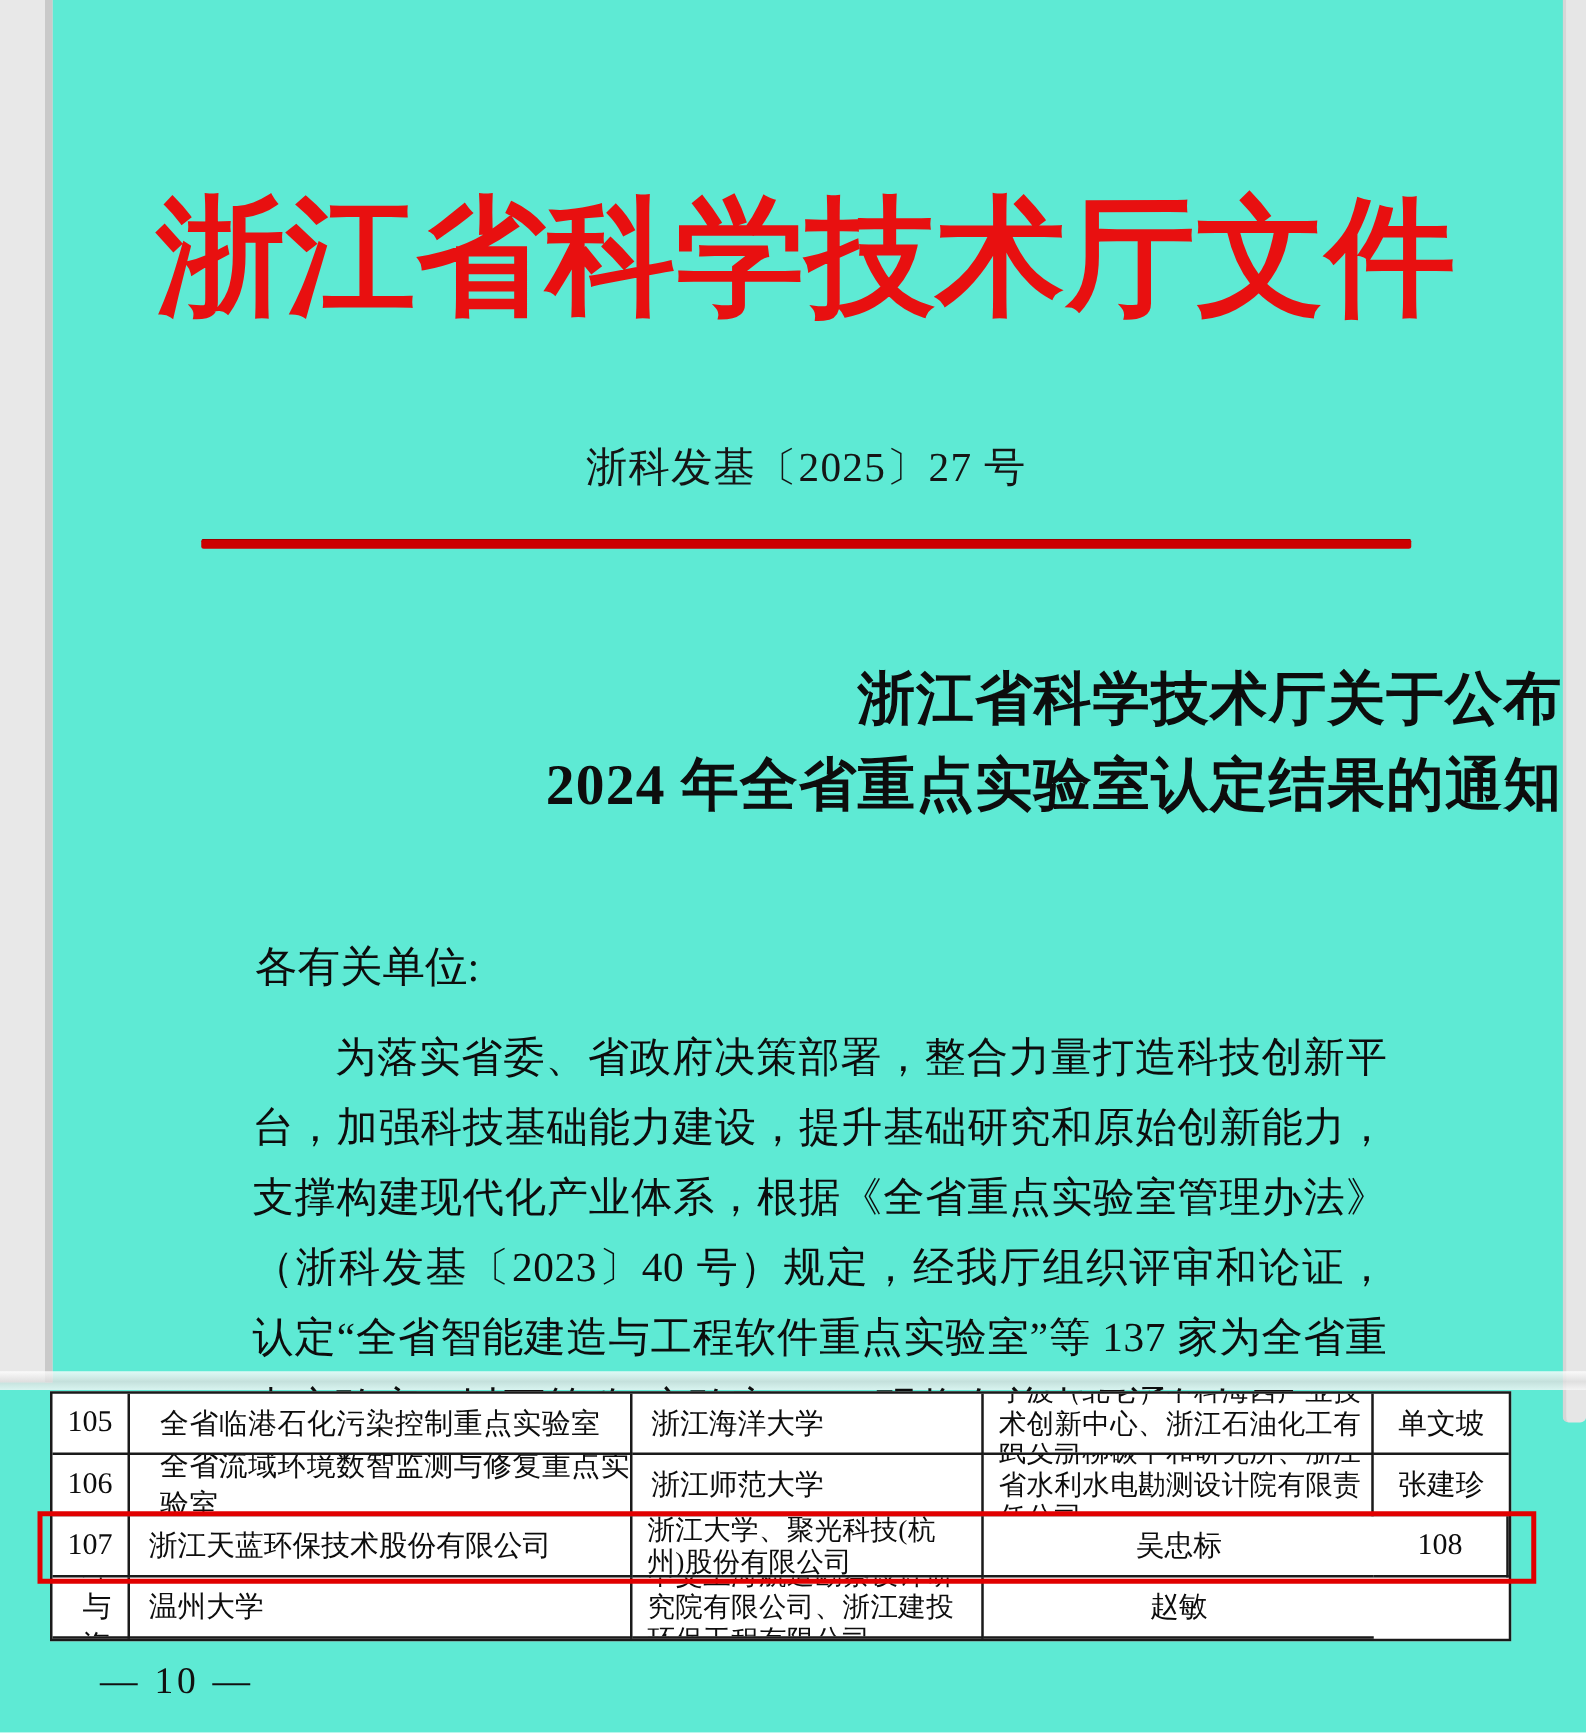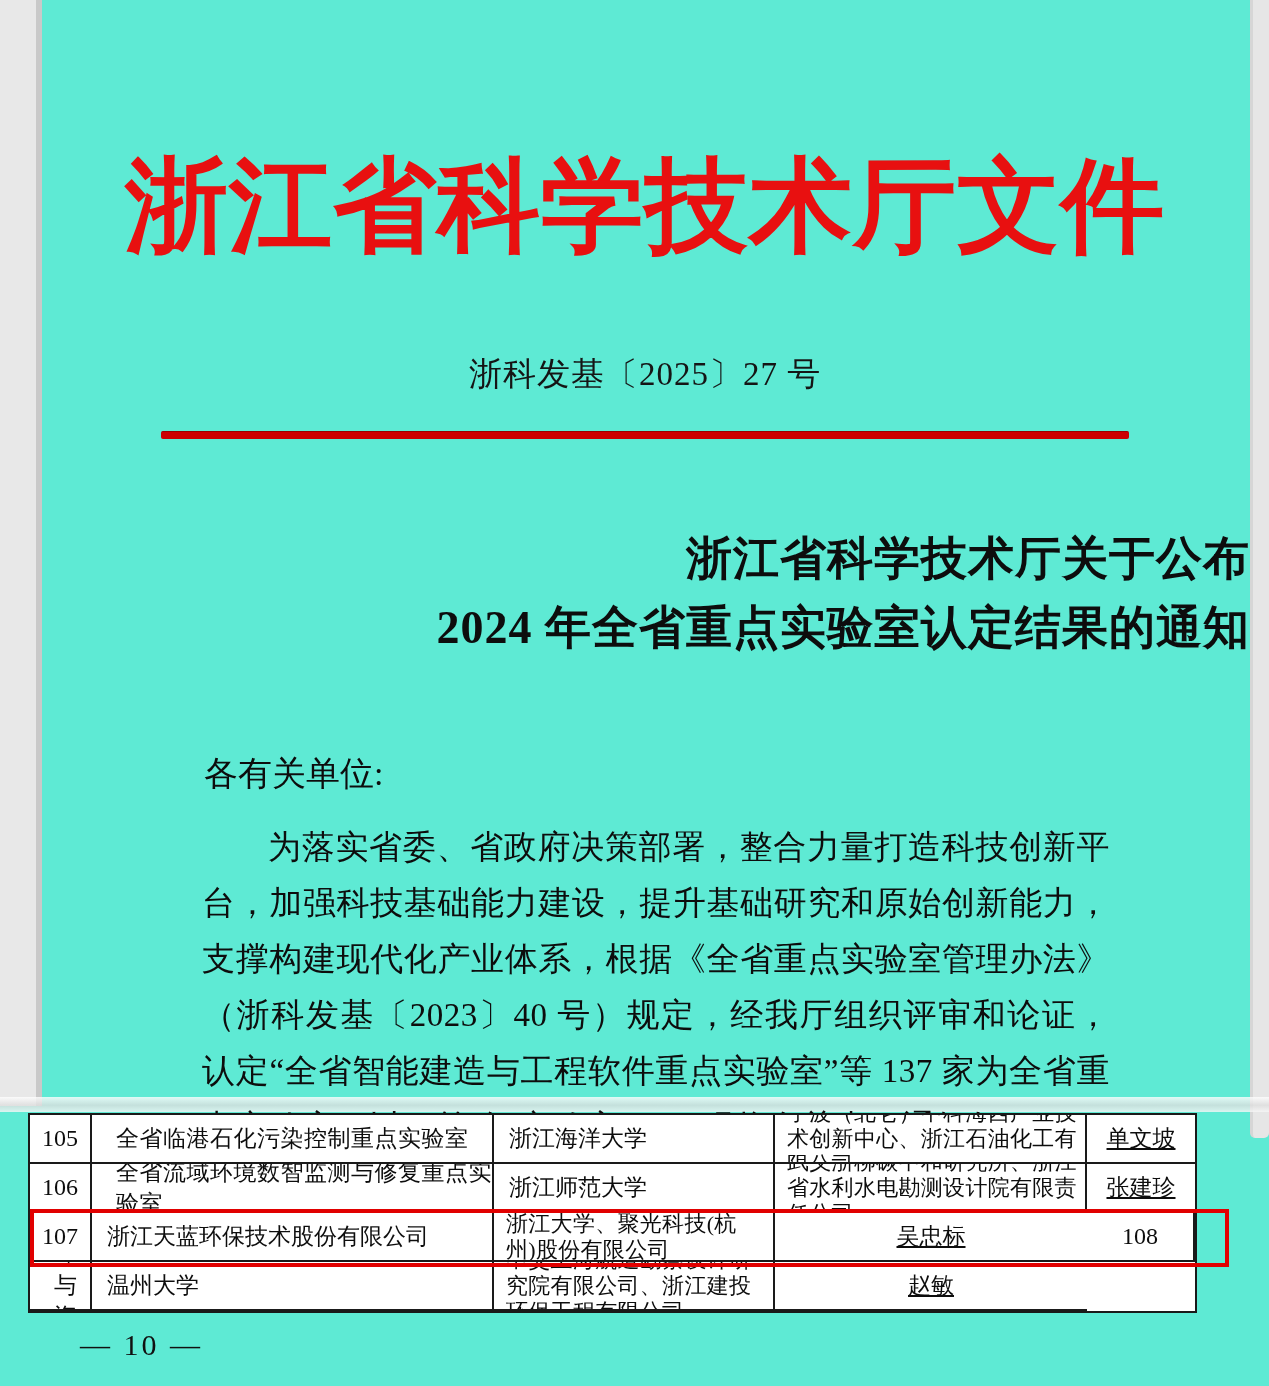--- a/index.html
+++ b/index.html
@@ -45,30 +45,30 @@
   .salutation{
     position:absolute;left:204px;top:724px;font-size:34px;color:#0d0d0d;margin-top:27px;
   }
   .body-par{
     position:absolute;left:202px;top:819px;width:908px;
     font-size:33px;line-height:56px;color:#0d0d0d;
     text-align:justify;text-indent:2em;letter-spacing:.5px;
   }
   
   .table-wrap{
-    position:absolute;left:28px;top:1113px;width:1169px;height:200px;
+    position:absolute;left:40px;top:1113px;width:1169px;height:200px;
     box-sizing:border-box;border:2px solid #1a1a1a;background:#fff;
     display:grid;grid-template-columns:62px 402px 281px 312px 108px;
     grid-auto-rows:49px;
   }
   .cell{
     box-sizing:border-box;border-right:2px solid #1a1a1a;border-bottom:2px solid #1a1a1a;
     display:flex;align-items:center;font-size:23px;color:#0d0d0d;overflow:hidden;
   }
-  .cell.c5{border-right:none;text-decoration:underline;}
+  .cell.c5{border-right:none;}
   .cell.num{justify-content:center;font-size:24px;font-family:"Liberation Serif","DejaVu Serif",serif;}
   .cell.lab{padding-left:24px;letter-spacing:.5px;}
   .cell.host{padding-left:15px;}
   .cell.partners{padding:1px 8px 1px 12px;font-size:22px;line-height:26px;letter-spacing:.3px;}
   .cell.leader{justify-content:center;}
   .highlight-box{
     position:absolute;left:30px;top:1209px;width:1199px;height:58px;
     box-sizing:border-box;border:4px solid var(--highlight-red,#e10000);
     pointer-events:none;background:transparent;
   }

